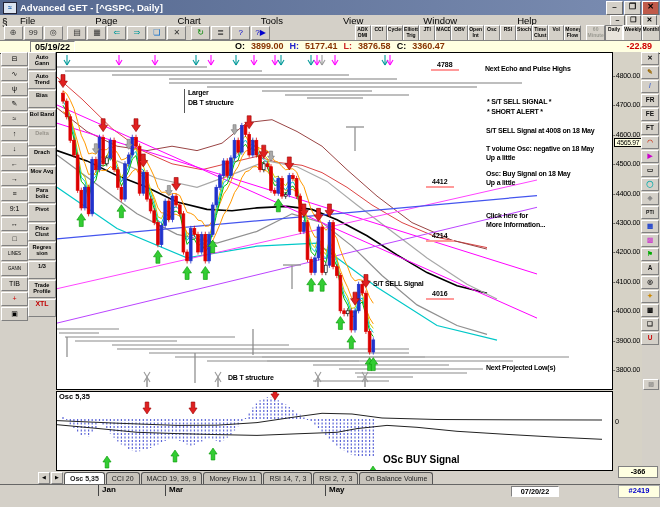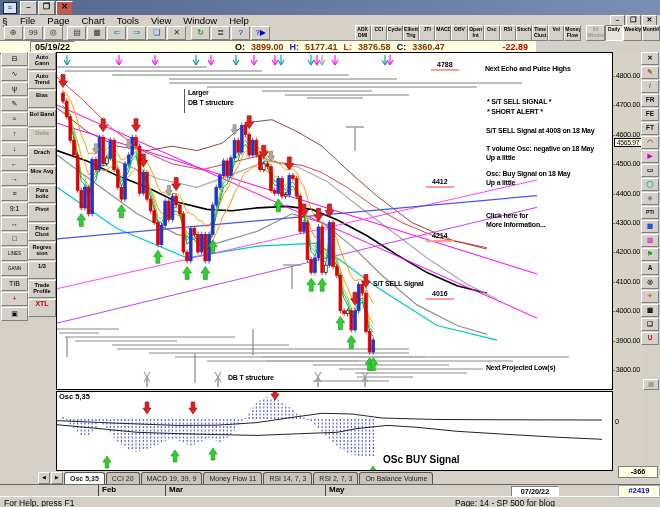--- a/index.html
+++ b/index.html
@@ -23,22 +23,22 @@
   #toolbar{position:absolute;left:0;top:26px;width:660px;height:14px;display:flex;align-items:center;}
   .tbtn{height:12px;min-width:17px;background:#d4d0c8;border:1px solid;border-color:#fff #808080 #808080 #fff;
     font-size:8px;line-height:11px;text-align:center;margin-right:1px;overflow:hidden;}
   .ibtn{width:19px;height:13px;font-size:5px;line-height:5.5px;padding-top:1px;font-weight:bold;
     background:#d4d0c8;border:1px solid;border-color:#fff #808080 #808080 #fff;text-align:center;margin-right:0;overflow:hidden;}
   .ibtn.tf{width:22px;}
   .ibtn.pressed{border-color:#808080 #fff #fff #808080;background:#e8e4dc;}
   .ibtn.disabled{color:#9a9a92;}
   .tsep{width:5px;height:13px;}
   
-  #quotebar{position:absolute;left:0;top:40px;width:536px;height:12px;background:#ffffe1;
-    border-top:1px solid #808080;border-bottom:1px solid #404040;display:flex;align-items:center;font-weight:bold;font-size:9px;}
+  #quotebar{position:absolute;left:0;top:40px;width:660px;height:12px;background:#ffffe1;
+    border-top:1px solid #808080;border-bottom:1px solid #404040;display:flex;align-items:flex-start;font-weight:bold;font-size:9px;}
   #datebox{margin-left:30px;padding:0 4px;background:#ffffe1;border:1px solid;border-color:#808080 #fff #fff #808080;}
   #ohlc{position:absolute;left:235px;display:flex;gap:6px;}
   #change{position:absolute;right:8px;color:#d00000;}
   .ql{color:#000;} .ql.h{color:#2222cc;} .ql.l{color:#cc2222;} .qv{color:#883300;}
   
   #lefticons{position:absolute;left:1px;top:52px;width:27px;}
   #lefticons .sbtn{width:25px;height:12px;margin-bottom:1px;background:#d4d0c8;border:1px solid;
     border-color:#fff #808080 #808080 #fff;font-size:7px;line-height:11px;text-align:center;overflow:hidden;}
   #leftstudies{position:absolute;left:28px;top:52px;width:28px;}
   #leftstudies .stbtn{width:26px;height:15px;margin-bottom:1px;background:#d4d0c8;border:1px solid;
@@ -93,28 +93,29 @@
   #statusL{position:absolute;left:4px;top:1px;}
   #statusR{position:absolute;left:455px;top:1px;}
 </style>
 </head>
 <body>
 
 <div id="app">
 
   <div id="titlebar">
     <span class="ticon">≈</span>
+    <span class="ttext">Advanced GET - [^GSPC, Daily]</span>
     <span class="wbtn">–</span>
     <span class="wbtn">❐</span>
     <span class="wbtn close">✕</span>
   </div>
 
   <div id="menubar">
     <span class="ticon" style="width:10px;height:8px;margin:0 2px;">§</span>
-    <span id="menuitems" style="display:flex;">
+    <span id="menuitems" style="display:flex;gap:48px;">
         <span class="menu-item">File</span>
         <span class="menu-item">Page</span>
         <span class="menu-item">Chart</span>
         <span class="menu-item">Tools</span>
         <span class="menu-item">View</span>
         <span class="menu-item">Window</span>
         <span class="menu-item">Help</span>
       </span>
     <span id="childctl">
       <span class="wbtn">–</span>
@@ -761,24 +762,20 @@
       <span class="tab">MACD 19, 39, 9</span>
       <span class="tab">Money Flow 11</span>
       <span class="tab">RSI 14, 7, 3</span>
       <span class="tab">RSI 2, 7, 3</span>
       <span class="tab">On Balance Volume</span>
     </div>
 
   <div id="monthsrow">
     <span id="bdate">07/20/22</span>
     <span id="barcount">#2419</span>
-  <span class="month" style="left: 98px;">Feb</span>
+  <span class="month" style="left: 98px;">Jan</span>
       <span class="month" style="left: 165px;">Mar</span>
       <span class="month" style="left: 252px; margin-top: 23px;">Apr</span>
       <span class="month" style="left: 325px;">May</span>
     </div>
 
-  <div id="statusbar">
-    <span id="statusL">For Help, press F1</span>
-    <span id="statusR">Page: 14 - SP 500 for blog</span>
-  </div>
 
 </div>
 
 </body></html>

